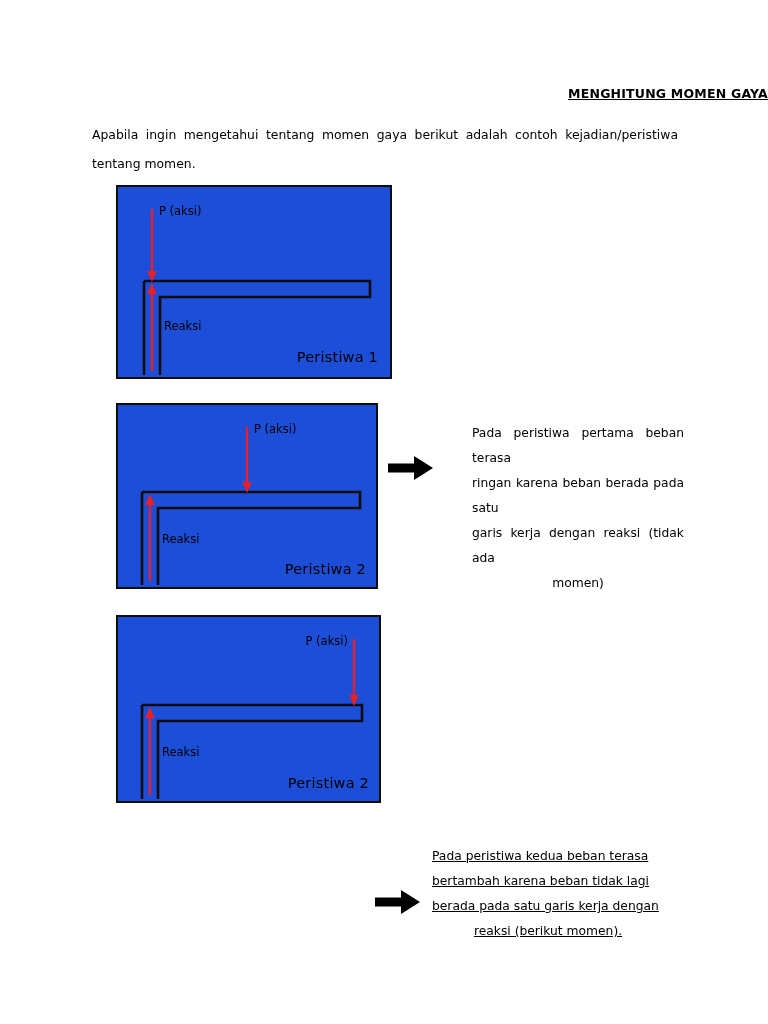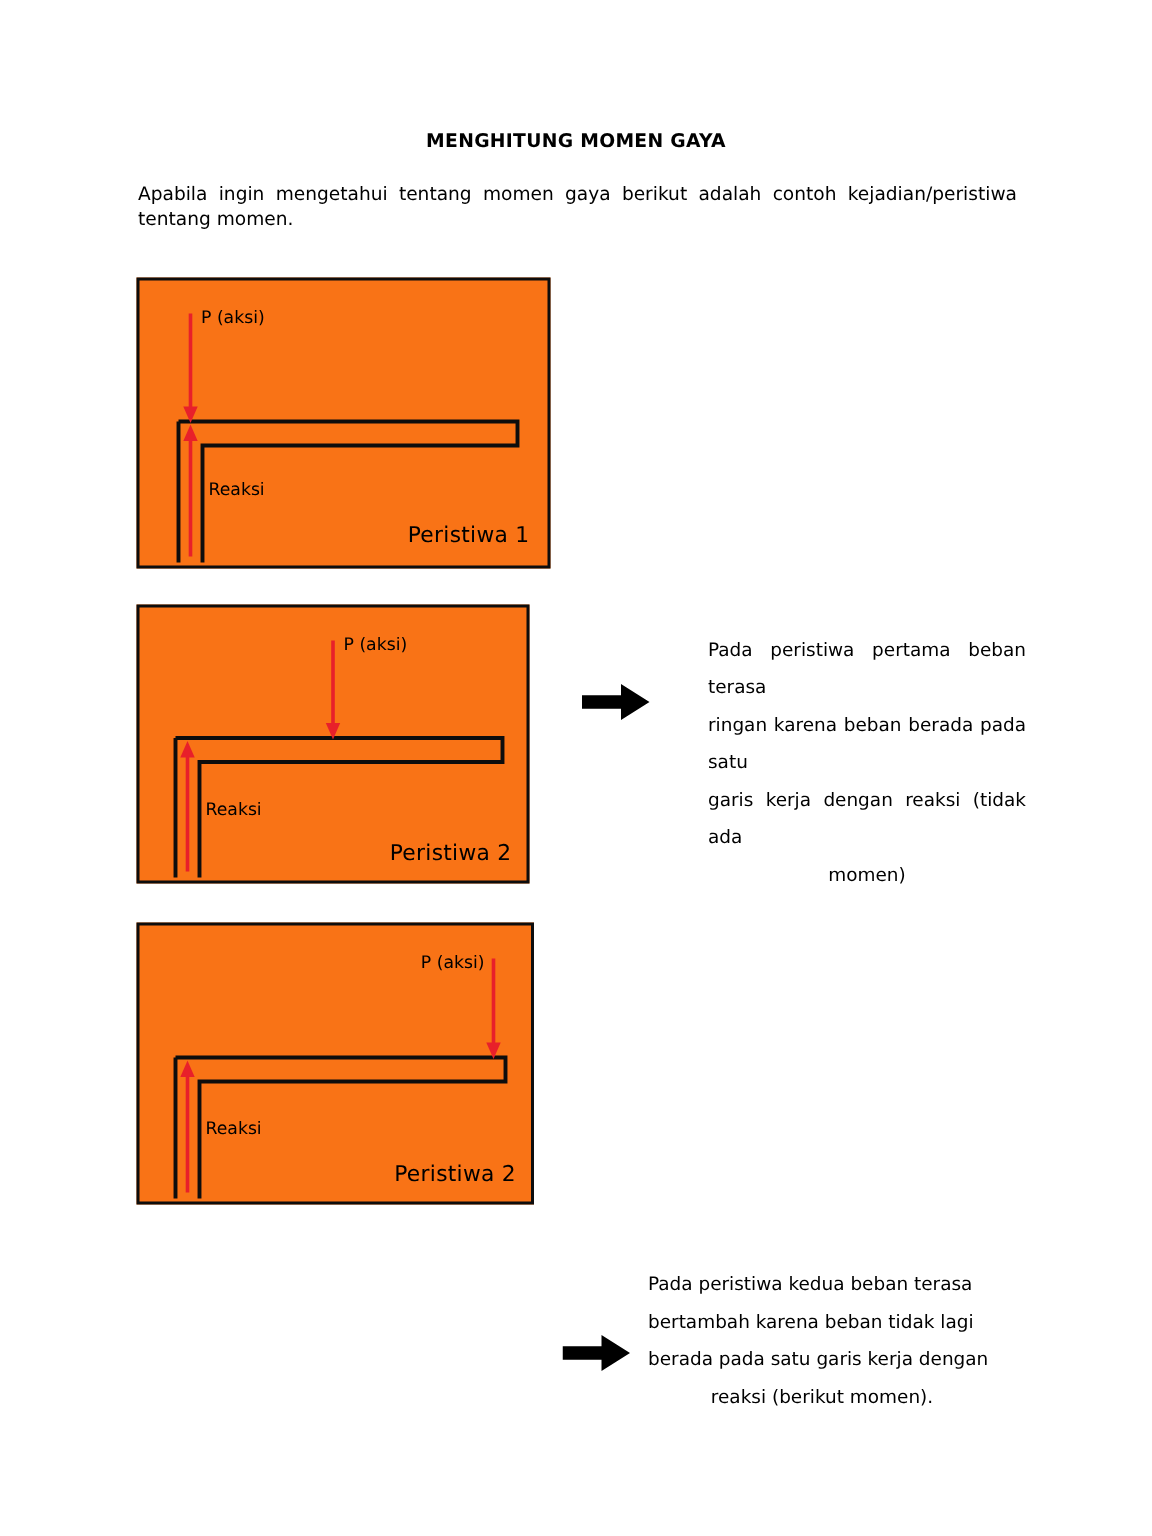--- a/index.html
+++ b/index.html
@@ -21,53 +21,54 @@
     height: 1024px;
     background: #ffffff;
   }
 
   
   .doc-title {
     position: absolute;
     left: 0;
     top: 86px;
     width: 768px;
-    text-align: center;
+    text-align: right;
     font-size: 12.5px;
     font-weight: bold;
     letter-spacing: 0.2px;
+    text-decoration: underline;
   }
 
   
   .intro {
     position: absolute;
     left: 92px;
     top: 120px;
     width: 586px;
     font-size: 12.4px;
-    line-height: 17px;
+    line-height: 29px;
     text-align: justify;
     text-justify: inter-word;
   }
 
   
   .panel-row {
     position: absolute;
     left: 0;
   }
   #row-1 { top: 185px; }
   #row-2 { top: 403px; }
   #row-3 { top: 615px; }
 
   .diagram-box {
     position: absolute;
-    left: 91px;
+    left: 116px;
     top: 0;
     border: 2px solid #0d0d0d;
-    background: #f97316;
+    background: #1d4ed8;
     box-sizing: border-box;
   }
   #box-1 { width: 276px; height: 194px; }
   #box-2 { width: 262px; height: 186px; }
   #box-3 { width: 265px; height: 188px; }
 
   .diagram-box svg {
     display: block;
   }
 
@@ -92,21 +93,21 @@
   #arrow-2 { left: 375px; top: 486px; }
 
   .explain-text {
     position: absolute;
     font-size: 12.3px;
     line-height: 25px;
     text-align: justify;
     text-justify: inter-word;
   }
   #text-1 { left: 452px; top: 236px; width: 212px; margin-left: 20px; }
-  #text-2 { left: 432px; top: 441px; width: 232px; }
+  #text-2 { left: 432px; top: 441px; width: 232px; text-decoration: underline; }
 
   .explain-text p { margin: 0; }
   .explain-text p.last { text-align: center; }
 </style>
 </head>
 <body>
 
 <div class="page">
 
   <div class="doc-title">MENGHITUNG MOMEN GAYA</div>

